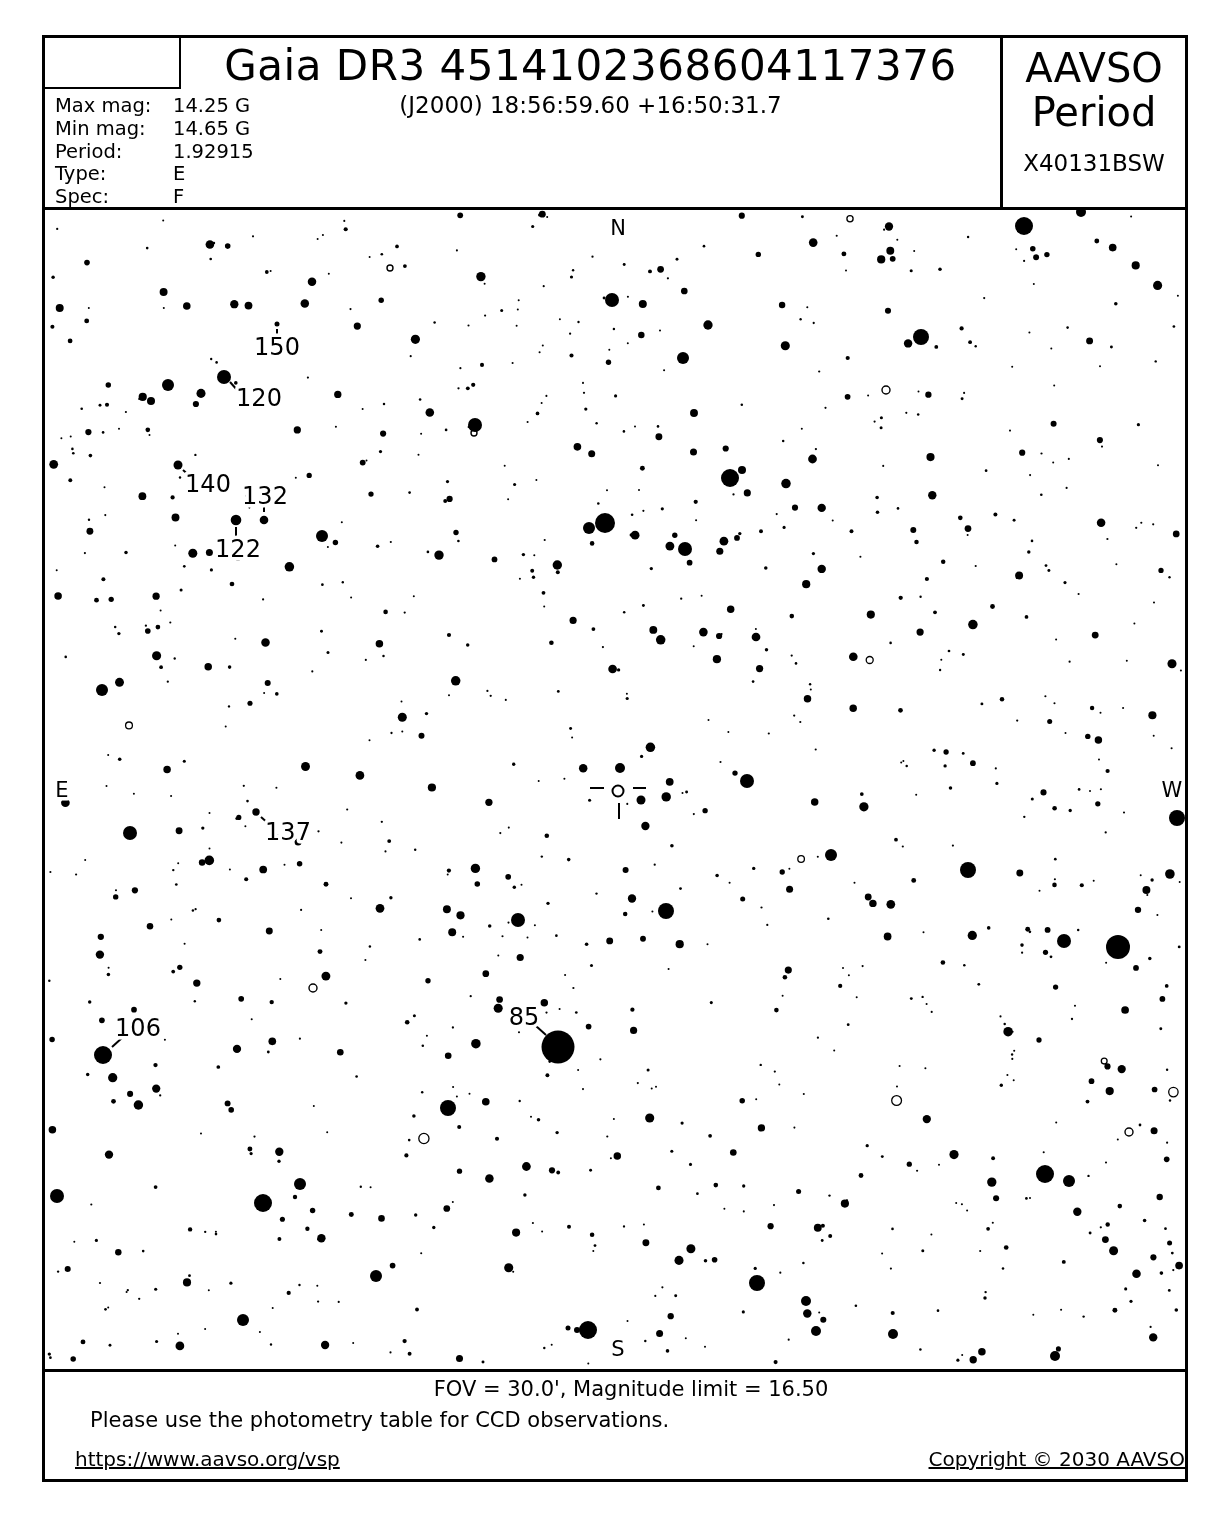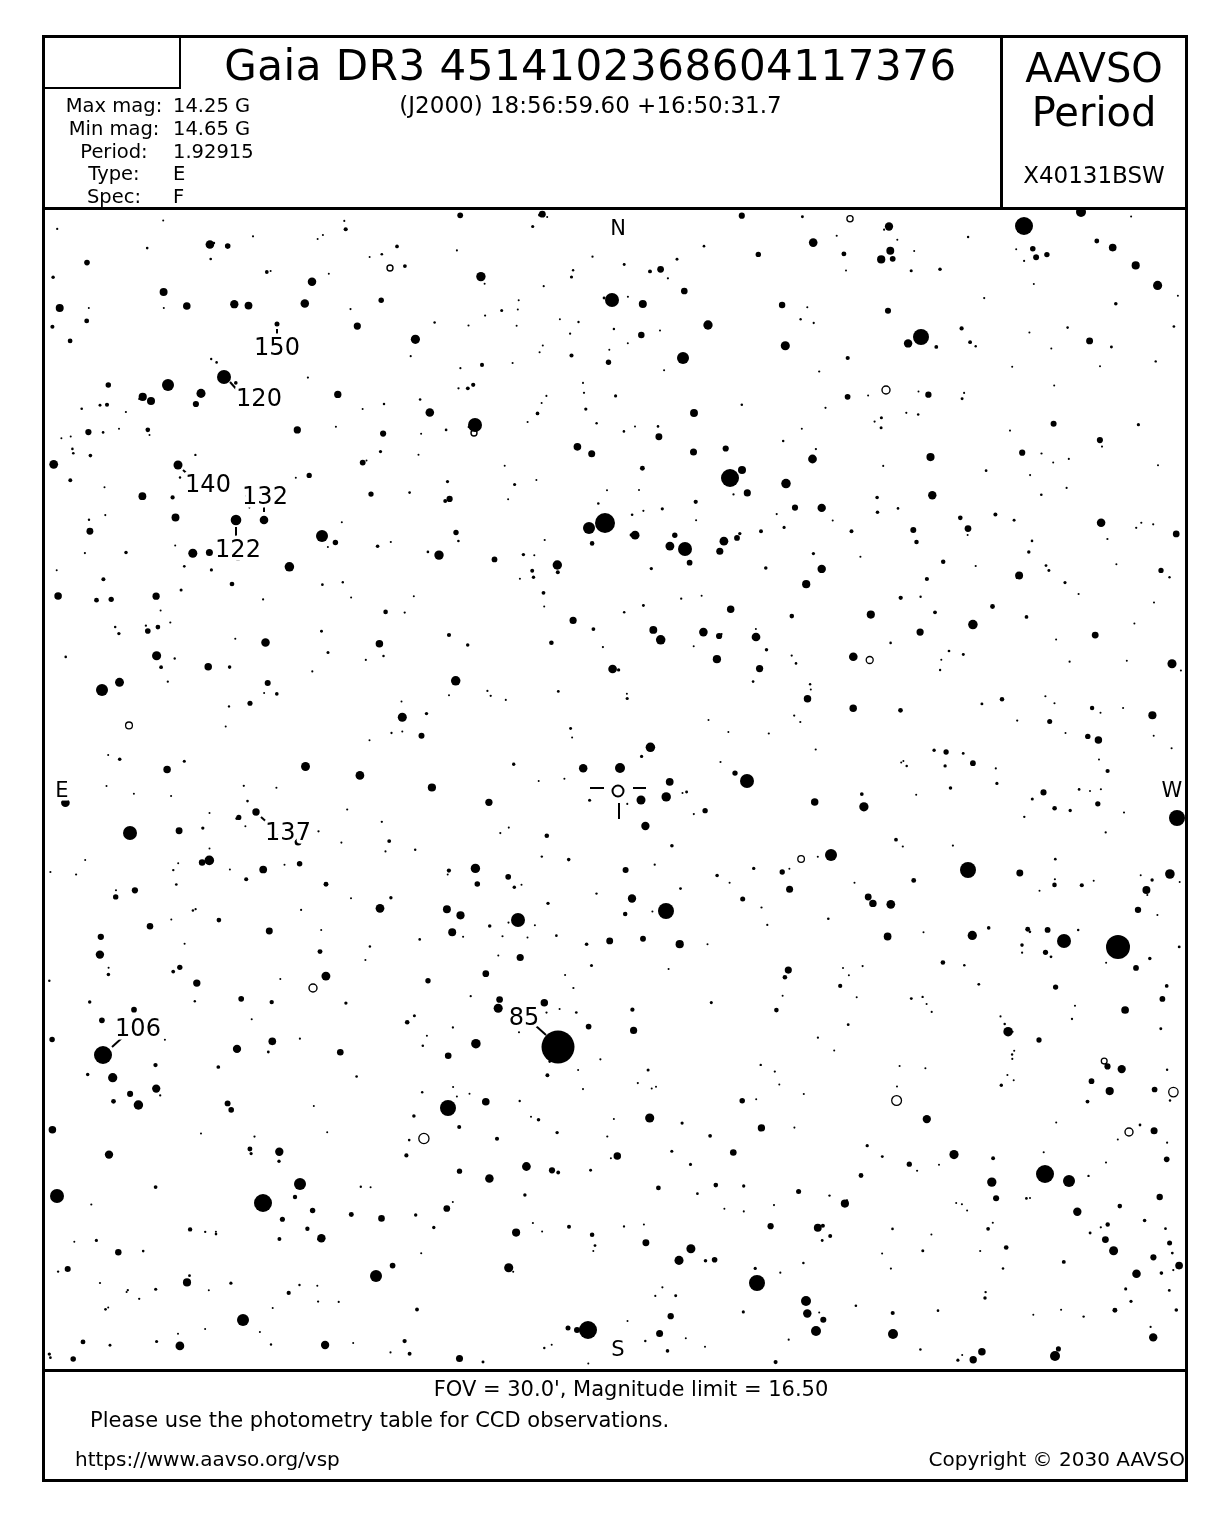--- a/index.html
+++ b/index.html
@@ -5,41 +5,41 @@
   * { box-sizing: border-box; }
   html,body { margin:0; padding:0; background:#fff; }
   body { font-family:"DejaVu Sans", sans-serif; color:#000; }
   .page { position:relative; width:1230px; height:1530px; background:#fff; overflow:hidden; }
   .outer { position:absolute; left:42px; top:35px; width:1146px; height:1447px; border:3px solid #000; background:#fff; }
 
   
   .header { position:absolute; left:0; top:0; width:1140px; height:169px; }
   .corner-box { position:absolute; left:0; top:0; width:136px; height:51px; border-right:2px solid #000; border-bottom:2px solid #000; }
   .info { position:absolute; left:10px; top:57px; font-size:19.5px; line-height:22.8px; white-space:nowrap; }
-  .info-label { display:inline-block; width:118px;text-align:center; }
+  .info-label { display:inline-block; width:118px; }
   .title-block { position:absolute; left:136px; top:4px; width:819px; text-align:center; }
   .title { font-size:42px; line-height:48px; letter-spacing:0.5px; }
   .coords { font-size:23px; margin-top:2px; }
   .epoch { font-size:19.5px; margin-top:1px; }
   .brand-box { position:absolute; left:955px; top:0; width:185px; height:169px; border-left:3px solid #000; text-align:center; padding-top:8px; }
   .brand-line { font-size:40px; line-height:44px; }
-  .chart-id { font-size:23px; margin-top:28px; }
+  .chart-id { font-size:23px; margin-top:16px; }
 
   
   .chart-area { position:absolute; left:0; top:169px; width:1140px; height:1165px; border-top:3px solid #000; border-bottom:3px solid #000; background:#fff; }
   svg { display:block; }
   svg text { font-family:"DejaVu Sans", sans-serif; fill:#000; paint-order:stroke; stroke:#fff; stroke-width:7px; stroke-linejoin:round; }
   svg text.comp-label { font-size:24px; }
   svg text.cardinal { font-size:21px; }
 
   
   .footer { position:absolute; left:16px; top:1334px; width:1140px; height:107px; font-size:21px; }
   .fov-line { text-align:center; margin-top:5px; }
   .note { margin-top:7px; padding-left:29px; }
-  .bottom-row { position:absolute; left:14px; right:16px; bottom:8px; display:flex; justify-content:space-between; font-size:20px; }
+  .bottom-row { position:absolute; left:14px; right:16px; bottom:8px; display:flex; justify-content:space-between; font-size:20px;text-decoration:underline; }
 </style>
 </head>
 <body>
 
 <div class="page">
   <div class="outer">
 
     <div class="header">
       <div class="corner-box"></div>
 

